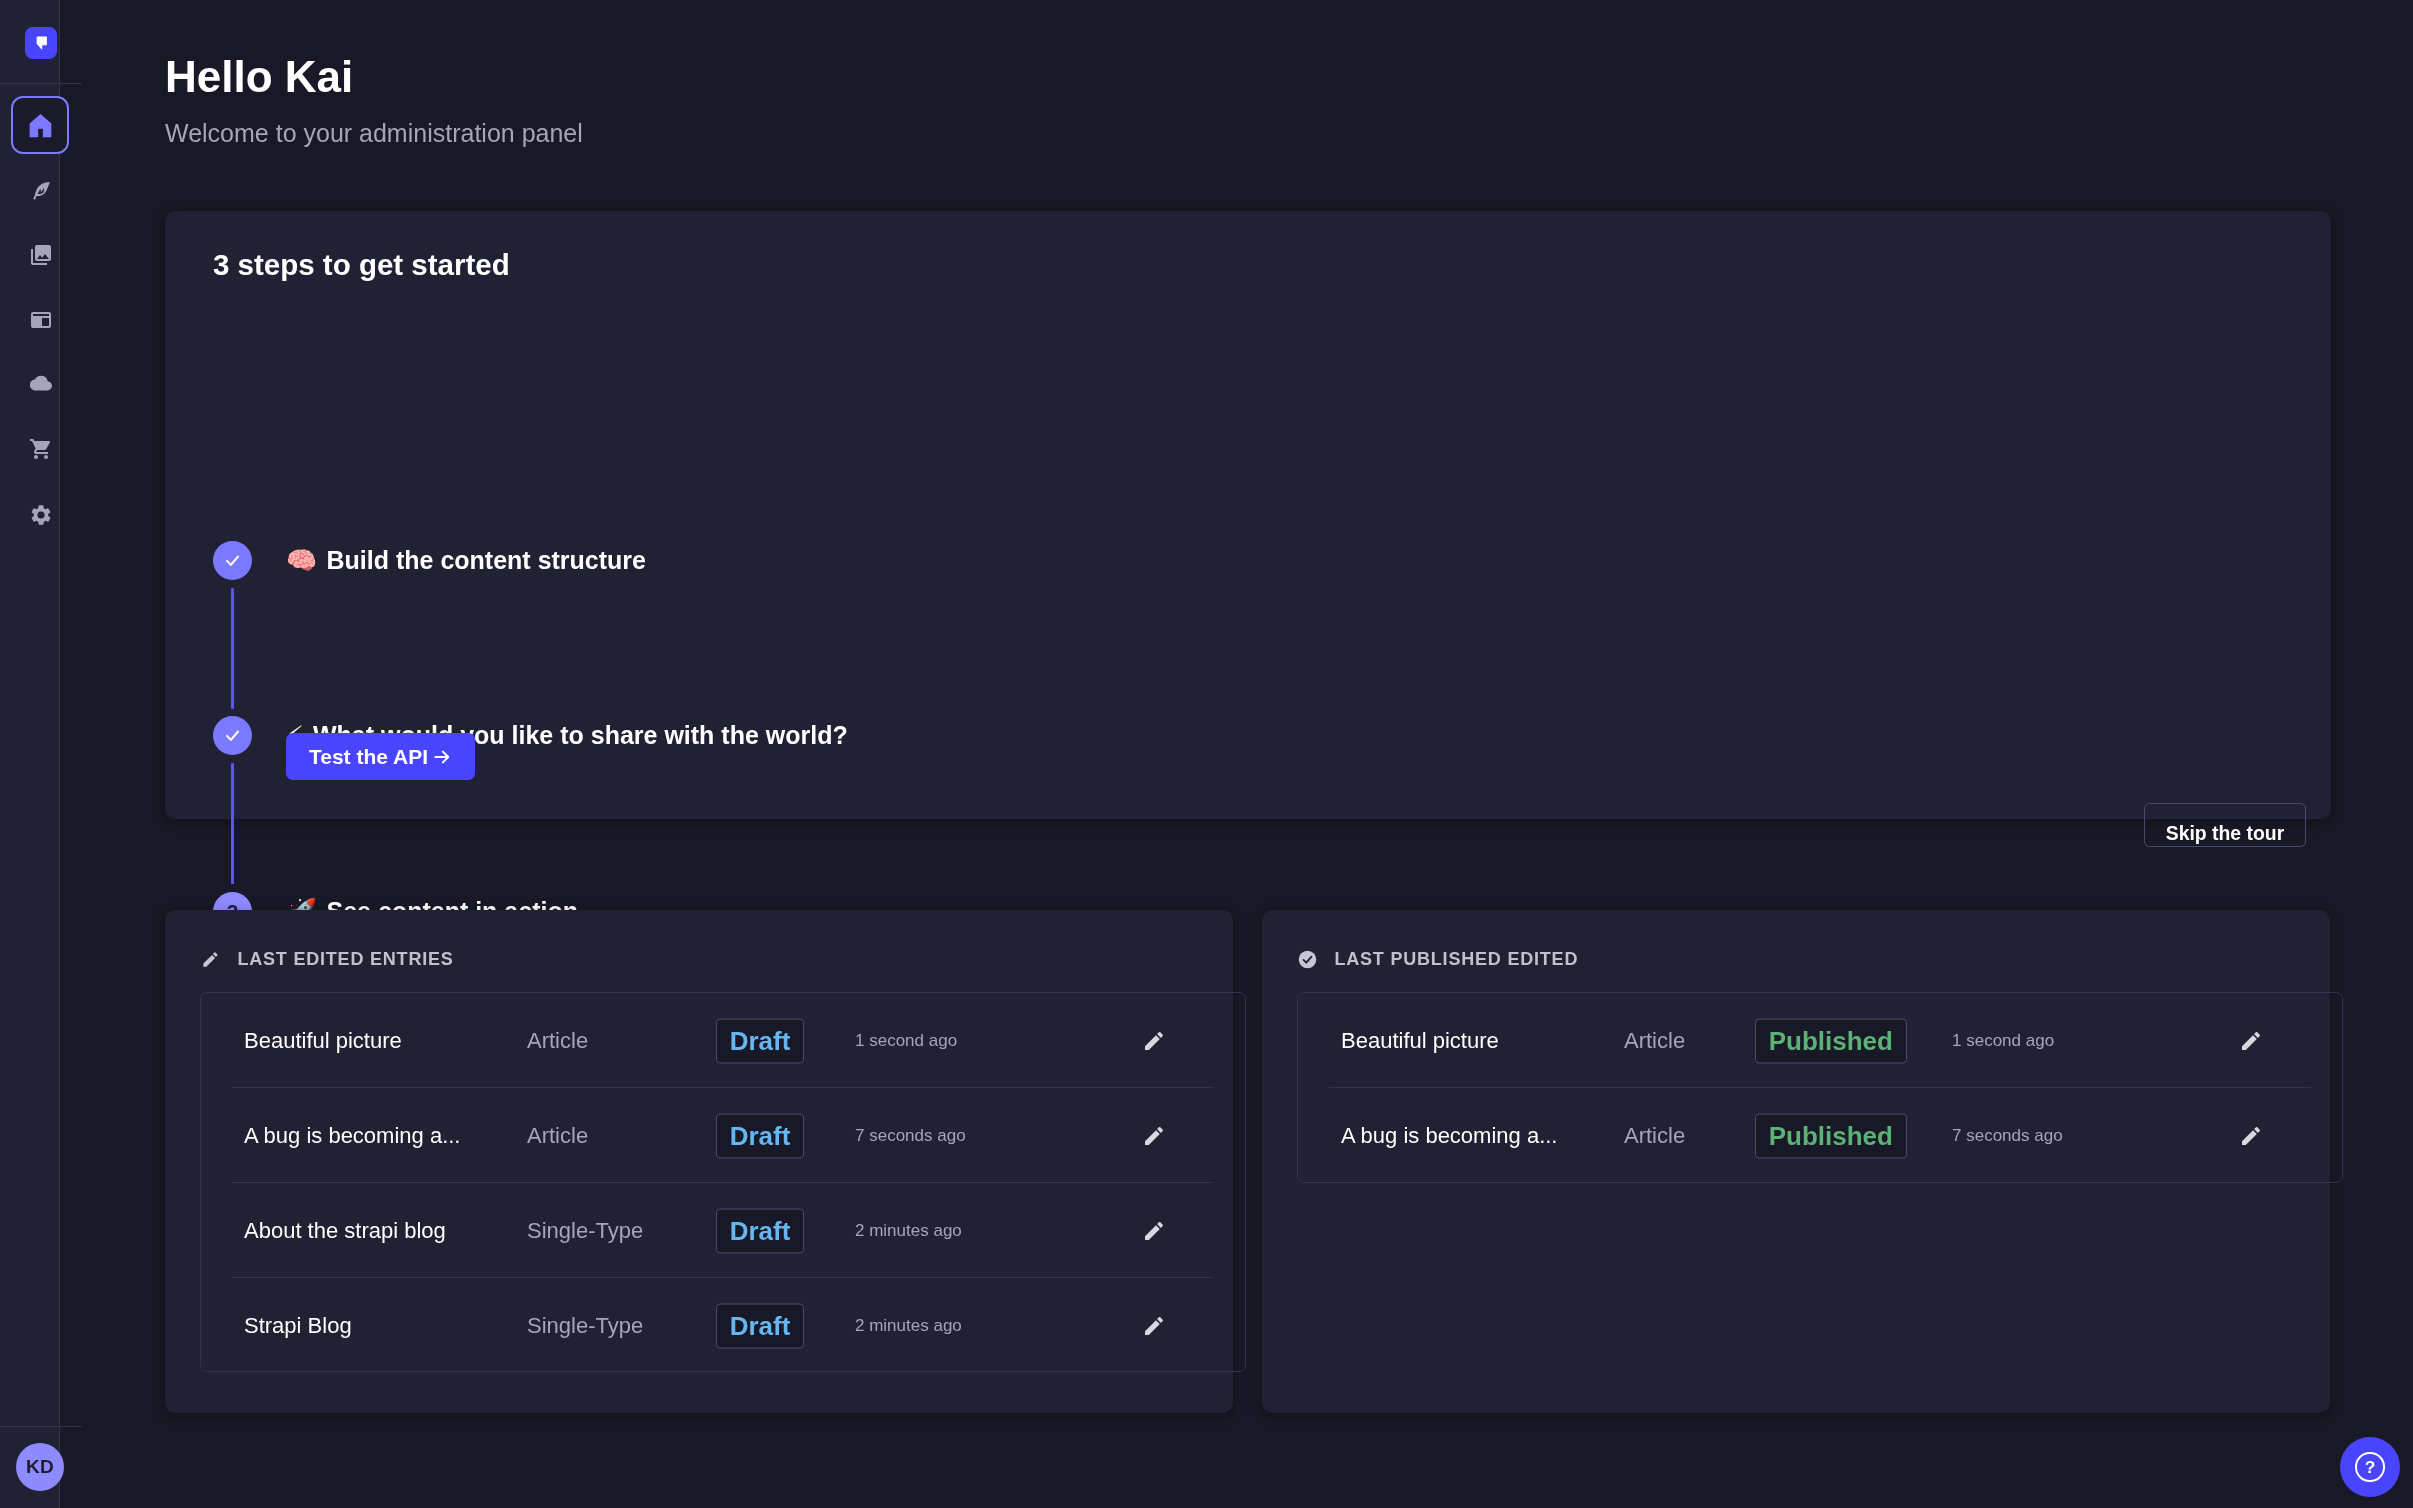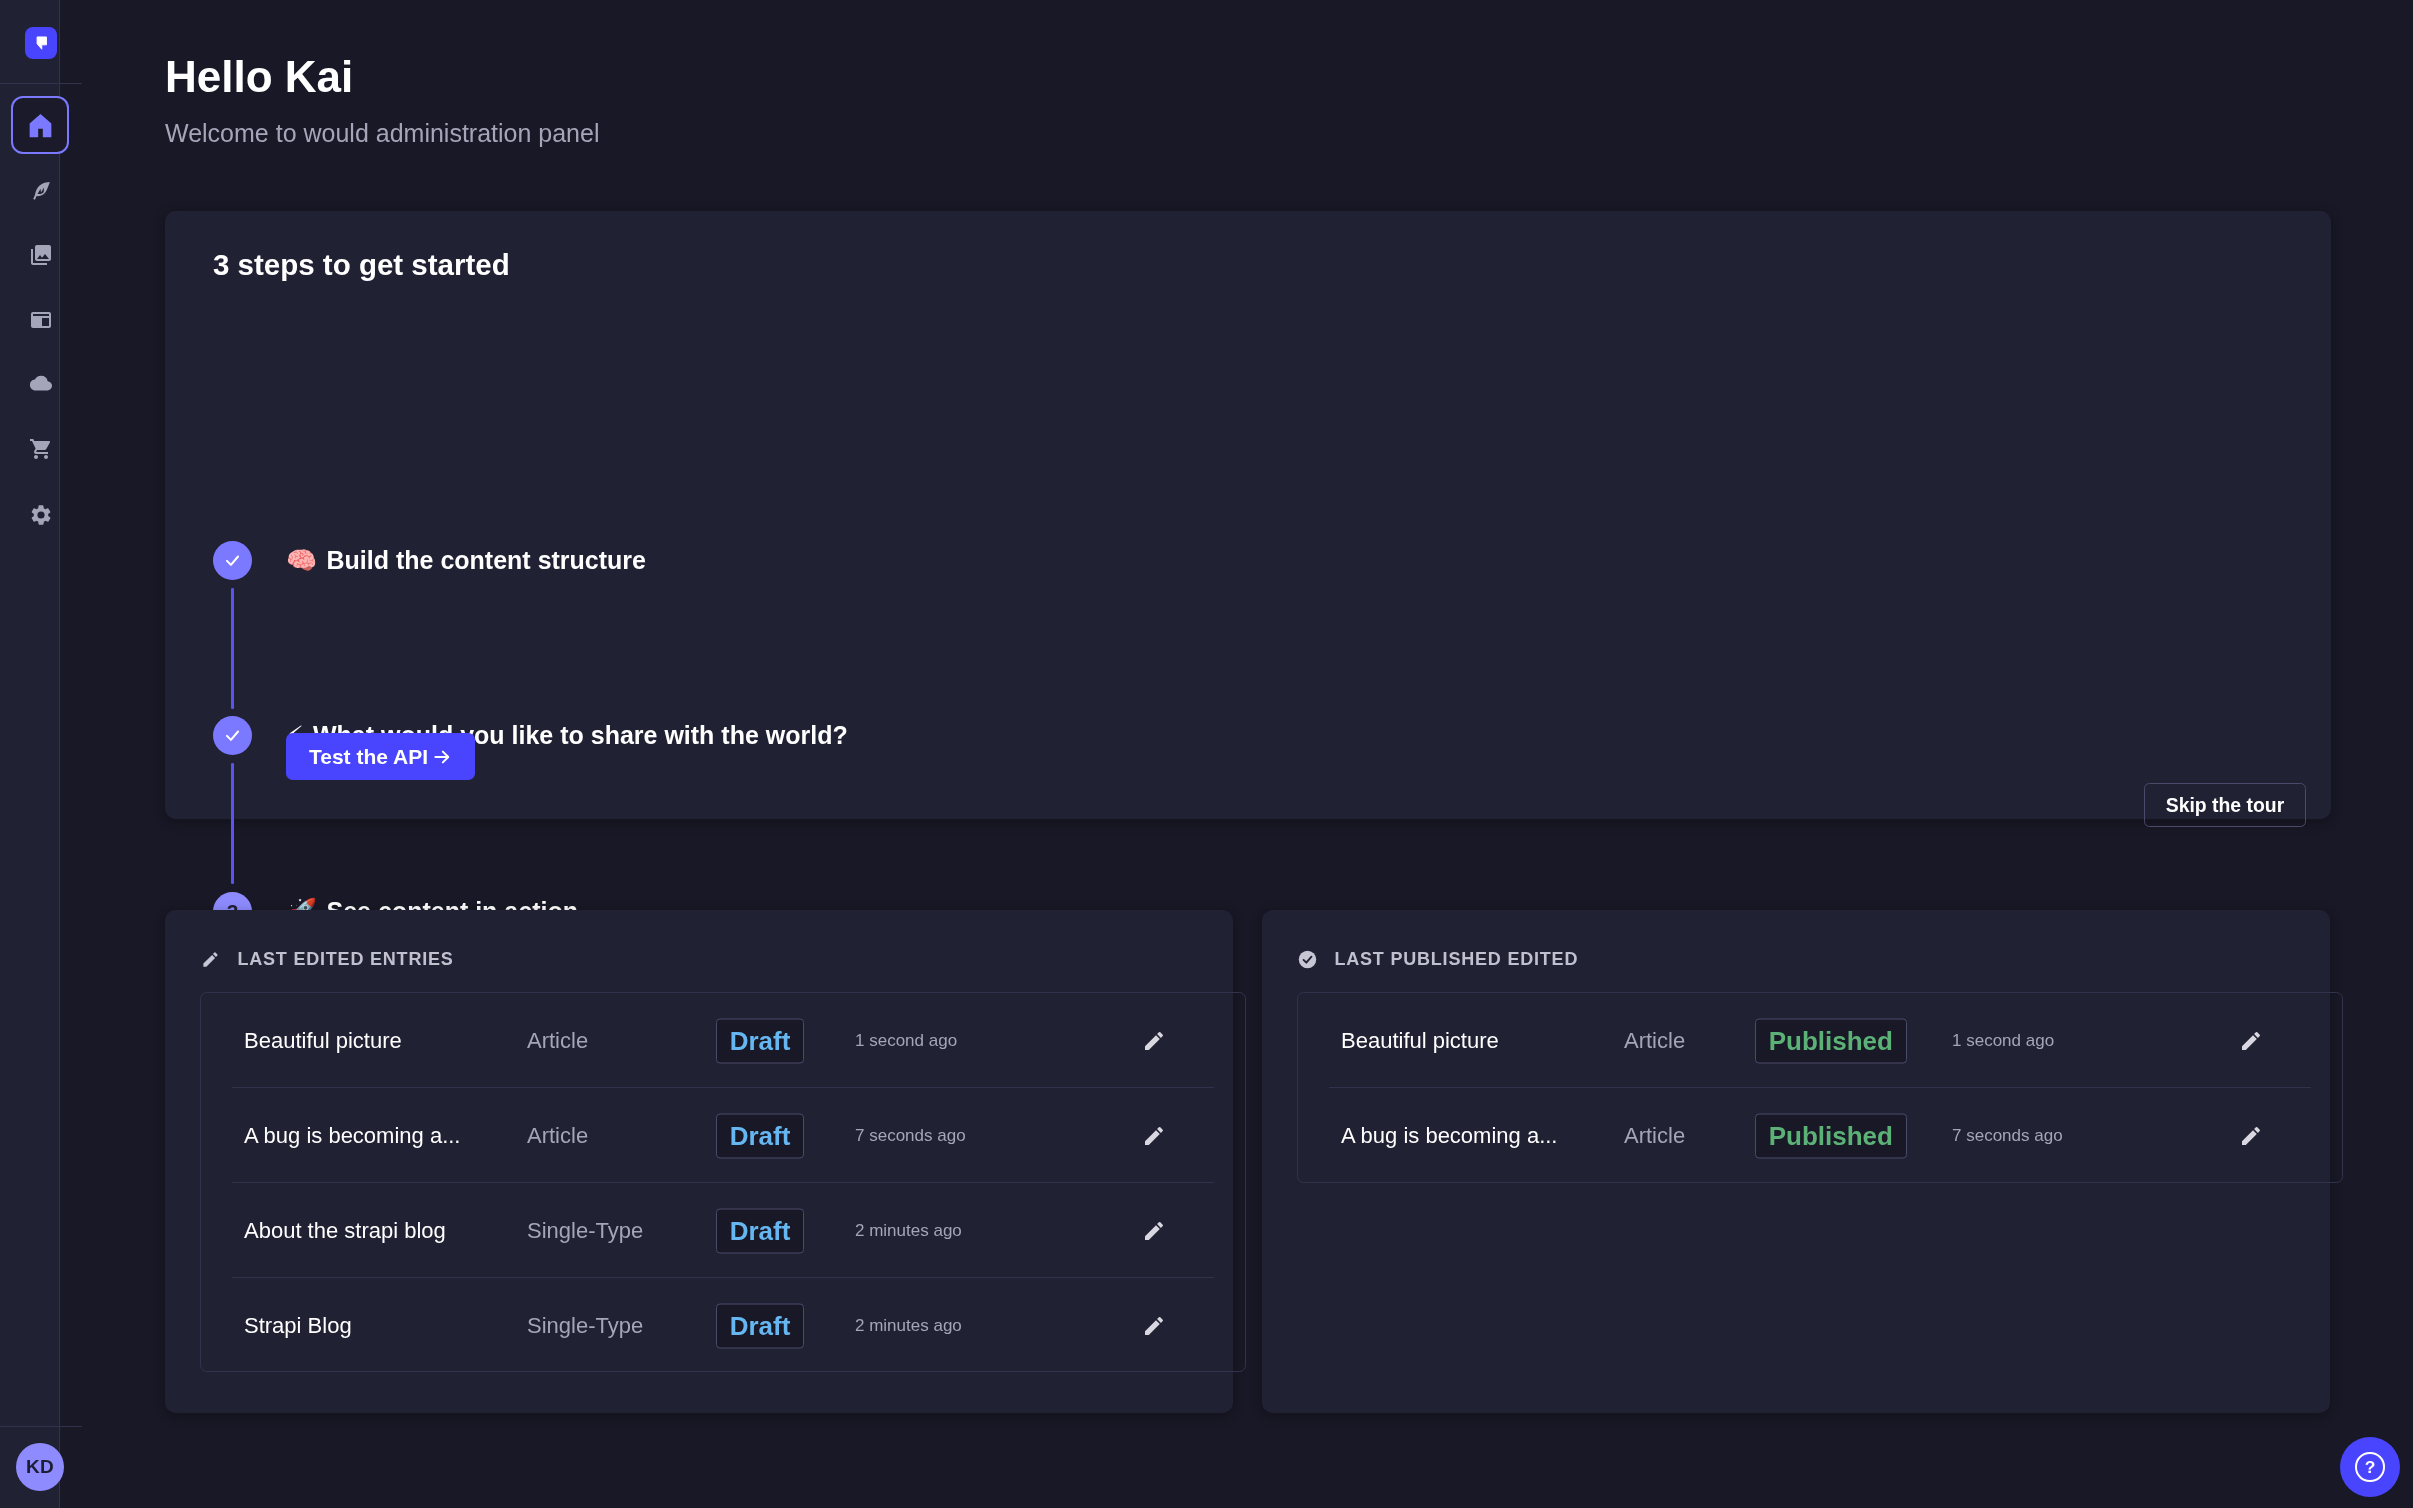--- a/index.html
+++ b/index.html
@@ -22,21 +22,21 @@
   
   .tour-card{position:absolute;left:165px;top:211px;width:2166px;height:608px;background:#212134;border-radius:10.7px;box-shadow:0 2.7px 12px rgba(0,0,0,.25);}
   .tour-title{position:absolute;left:48px;top:37px;font-size:29.5px;font-weight:700;color:#ffffff;}
   .step-circle{position:absolute;left:48px;width:39px;height:39px;border-radius:50%;display:flex;align-items:center;justify-content:center;}
   .step-circle.done{background:#7b79ff;}
   .step-circle.pending{background:#8e8bff;font-size:21px;font-weight:600;color:#212134;}
   .step-connector{position:absolute;left:66px;width:2.7px;background:#5a54f5;border-radius:1.3px;}
   .step-label{position:absolute;left:121px;height:39px;display:flex;align-items:center;font-size:25px;font-weight:600;color:#ffffff;}
   .step-label .emoji{margin-right:9.4px;font-size:25px;}
   .cta-btn{position:absolute;left:121px;top:522px;width:189px;height:47px;border-radius:6.7px;background:#4945ff;display:flex;align-items:center;justify-content:center;gap:4px;color:#ffffff;font-size:21px;font-weight:700;cursor:pointer;}
-  .skip-btn{position:absolute;right:25px;top:572px;width:162px;height:44px;border-radius:5.4px;border:0.7px solid #4a4a6a;box-sizing:border-box;background:transparent;display:flex;align-items:center;justify-content:center;color:#ffffff;font-size:19.4px;font-weight:600;cursor:pointer;}
+  .skip-btn{position:absolute;right:25px;top:592px;width:162px;height:44px;border-radius:5.4px;border:0.7px solid #4a4a6a;box-sizing:border-box;background:transparent;display:flex;align-items:flex-end;justify-content:center;color:#ffffff;font-size:19.4px;font-weight:600;cursor:pointer;}
 
   
   .panel{position:absolute;top:910px;width:1068px;height:503px;background:#212134;border-radius:10.7px;box-shadow:0 2.7px 12px rgba(0,0,0,.25);text-align:right;}
   .panel-left{left:165px;}
   .panel-right{left:1262px;}
   .panel-head{position:absolute;left:36px;top:39px;display:flex;align-items:center;gap:17.4px;}
   .panel-head .ph-icon{width:19px;height:19px;color:#c6c6d4;display:flex;}
   .panel-head .ph-label{font-size:18px;font-weight:600;letter-spacing:0.8px;color:#c0c0cf;}
   .table-box{position:absolute;left:35px;top:82px;width:1046px;border:0.7px solid #32324d;border-radius:6.7px;box-sizing:border-box;}
   .panel-left .table-box{height:380px;}
@@ -114,21 +114,21 @@
         </svg>
     </div>
 
     <div class="sb-divider" style="top:1426px"></div>
     <div class="avatar">
         <span>KD</span>
       </div>
   </nav>
 
   <div class="h1">Hello Kai</div>
-  <div class="subtitle">Welcome to would administration panel</div>
+  <div class="subtitle">Welcome to your administration panel</div>
 
   <section class="tour-card">
     <div class="tour-title">3 steps to get started</div>
 
     <div class="step-circle done" style="top:330px">
       <svg width="19" height="19" viewBox="0 0 24 24">
           <path d="M5 12.5 10 17.5 19 7" fill="none" stroke="#ffffff" stroke-width="2.6" stroke-linecap="round" stroke-linejoin="round"></path>
         </svg>
     </div>
     <div class="step-connector" style="top:377px;height:121px"></div>

